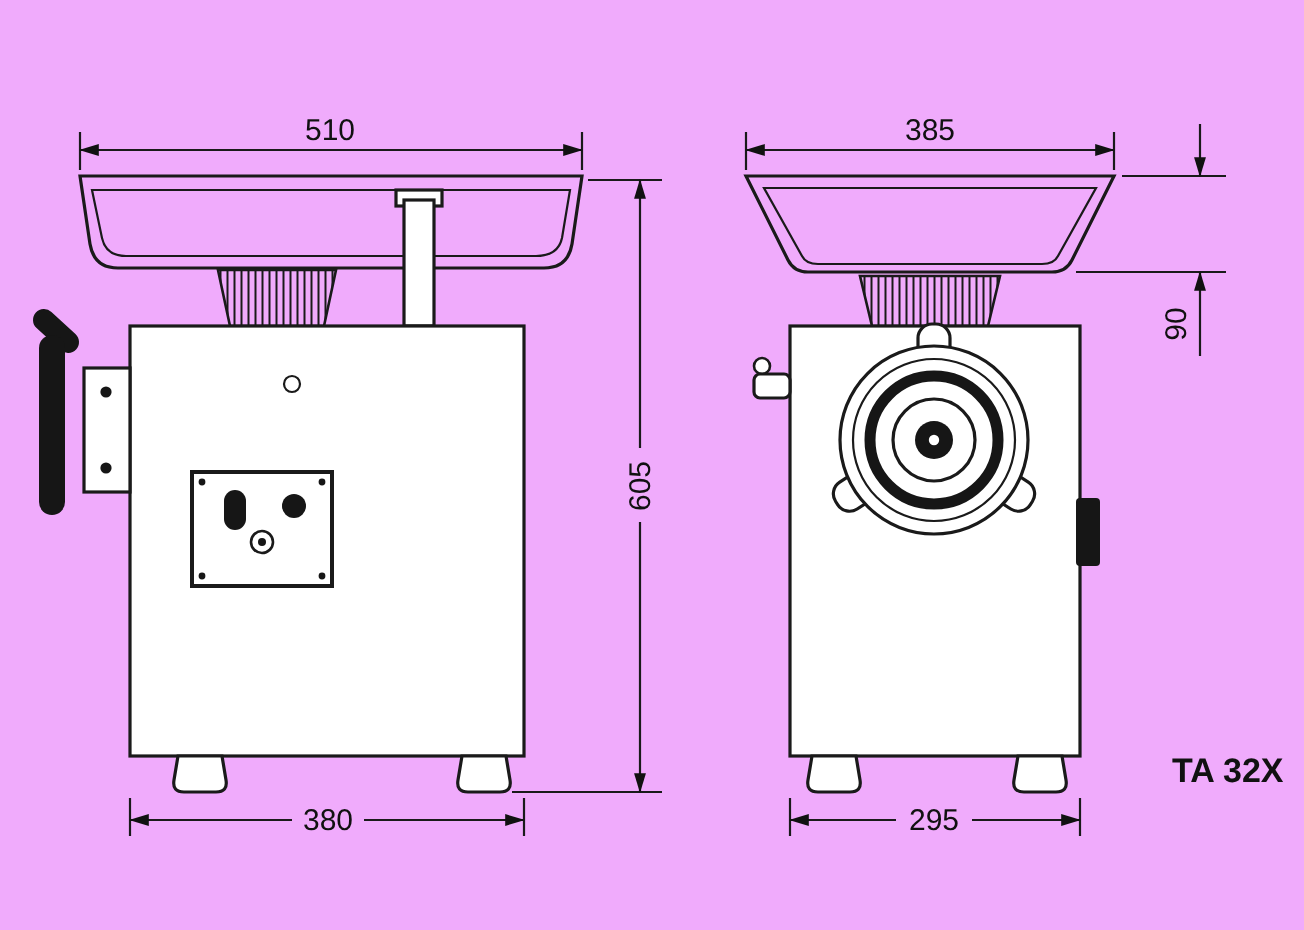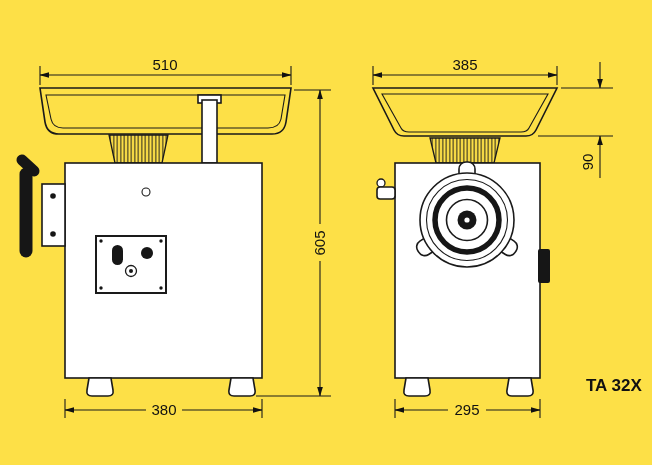--- a/index.html
+++ b/index.html
@@ -1,16 +1,16 @@
 <!DOCTYPE html>
 <html><head>
 <meta charset="utf-8">
 <style>
   html,body{margin:0;padding:0;background:#fff;}
-  .page{width:652px;height:465px;background:#fde047;position:relative;overflow:hidden;
+  .page{width:652px;height:465px;background:#f0abfc;position:relative;overflow:hidden;
         font-family:"Liberation Sans", sans-serif;}
   svg{display:block;}
   .outline{fill:none;stroke:#1a1a1a;stroke-width:1.6;}
   .thin{fill:none;stroke:#1a1a1a;stroke-width:1.1;}
   .whitefill{fill:#ffffff;stroke:#1a1a1a;stroke-width:1.6;}
   .dark{fill:#161616;stroke:none;}
   .dim{stroke:#1a1a1a;stroke-width:1.1;fill:none;}
   .dimtext{font-family:"Liberation Sans", sans-serif;font-size:15px;fill:#111;}
   .modeltext{font-family:"Liberation Sans", sans-serif;font-size:17px;font-weight:bold;fill:#111;}
 </style>

